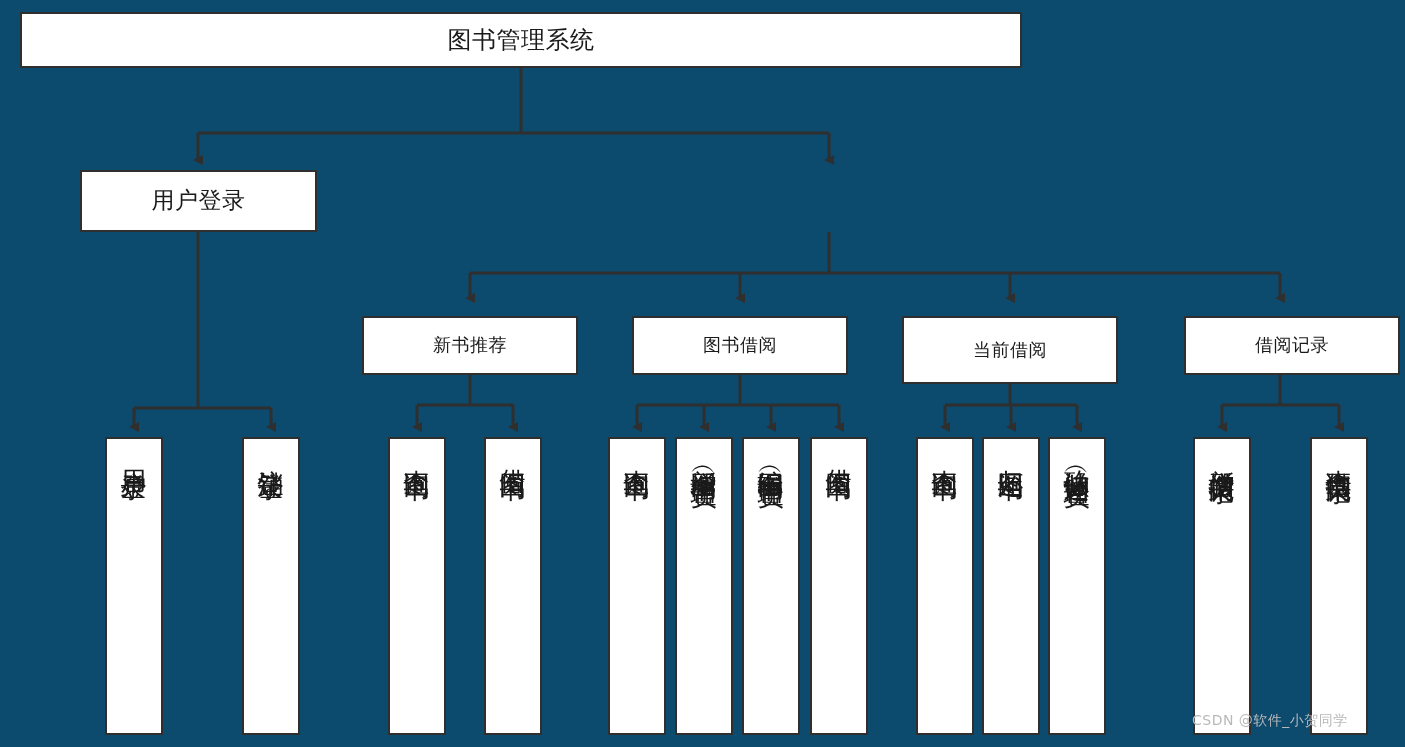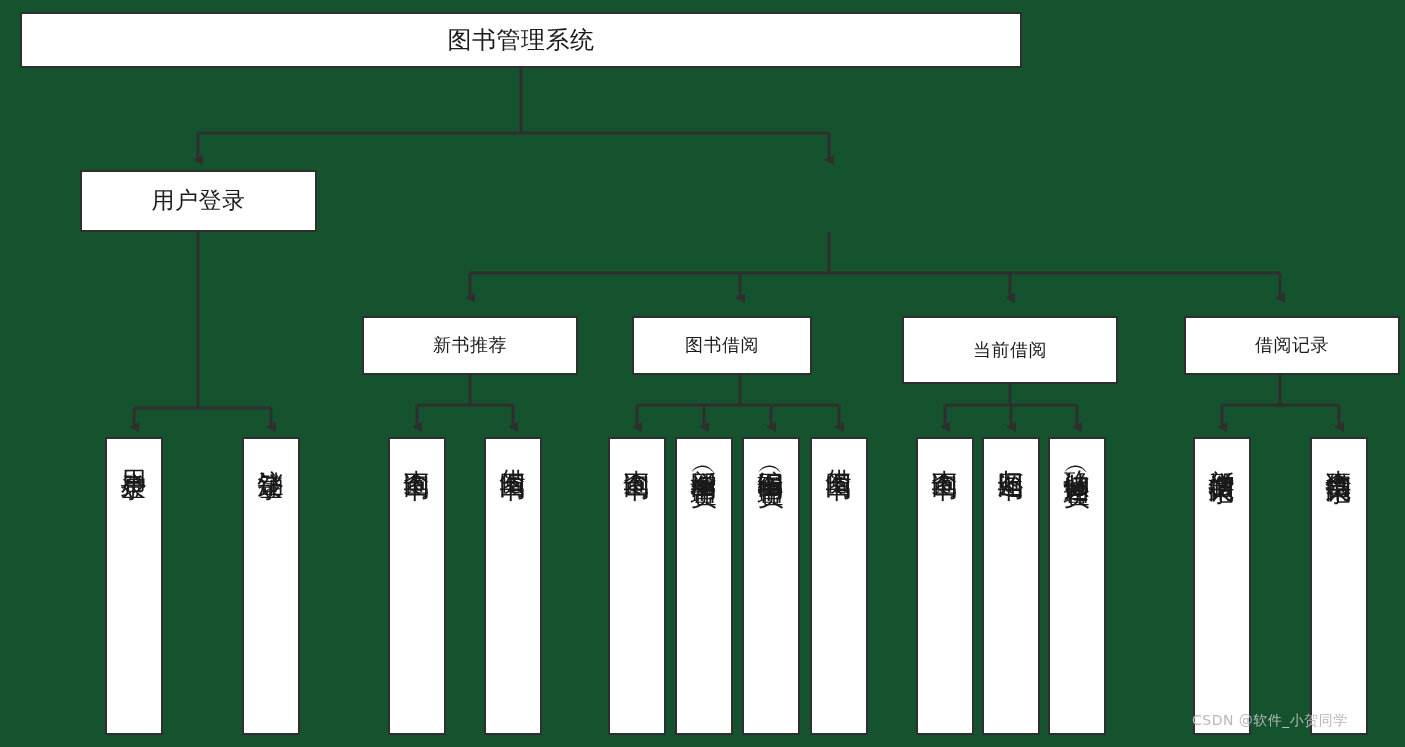--- a/index.html
+++ b/index.html
@@ -4,21 +4,21 @@
 <style>
   html, body {
     margin: 0;
     padding: 0;
     background: #ffffff;
   }
   #canvas {
     position: relative;
     width: 1405px;
     height: 747px;
-    background: #14532d;
+    background: #0c4a6e;
     font-family: "DejaVu Sans", "Liberation Sans", sans-serif;
     overflow: hidden;
   }
   svg#edges {
     position: absolute;
     left: 0;
     top: 0;
     width: 1405px;
     height: 747px;
     pointer-events: none;
@@ -134,21 +134,21 @@
 
   <div class="node h lvl1" style="left:80px; top:170px; width:237px; height:62px;">
     <span class="lbl">用户登录</span>
   </div>
 
 
   <div class="node h lvl2" style="left:362px; top:316px; width:216px; height:59px;">
     <span class="lbl">新书推荐</span>
   </div>
 
-  <div class="node h lvl2" style="left:632px; top:316px; width:180px; height:59px;">
+  <div class="node h lvl2" style="left:632px; top:316px; width:216px; height:59px;">
     <span class="lbl">图书借阅</span>
   </div>
 
   <div class="node h lvl2" style="left:902px; top:316px; width:216px; height:68px;">
     <span class="lbl">当前借阅</span>
   </div>
 
   <div class="node h lvl2" style="left:1172px; top:316px; width:216px; height:59px;margin-left:12px;">
     <span class="lbl">借阅记录</span>
   </div>

